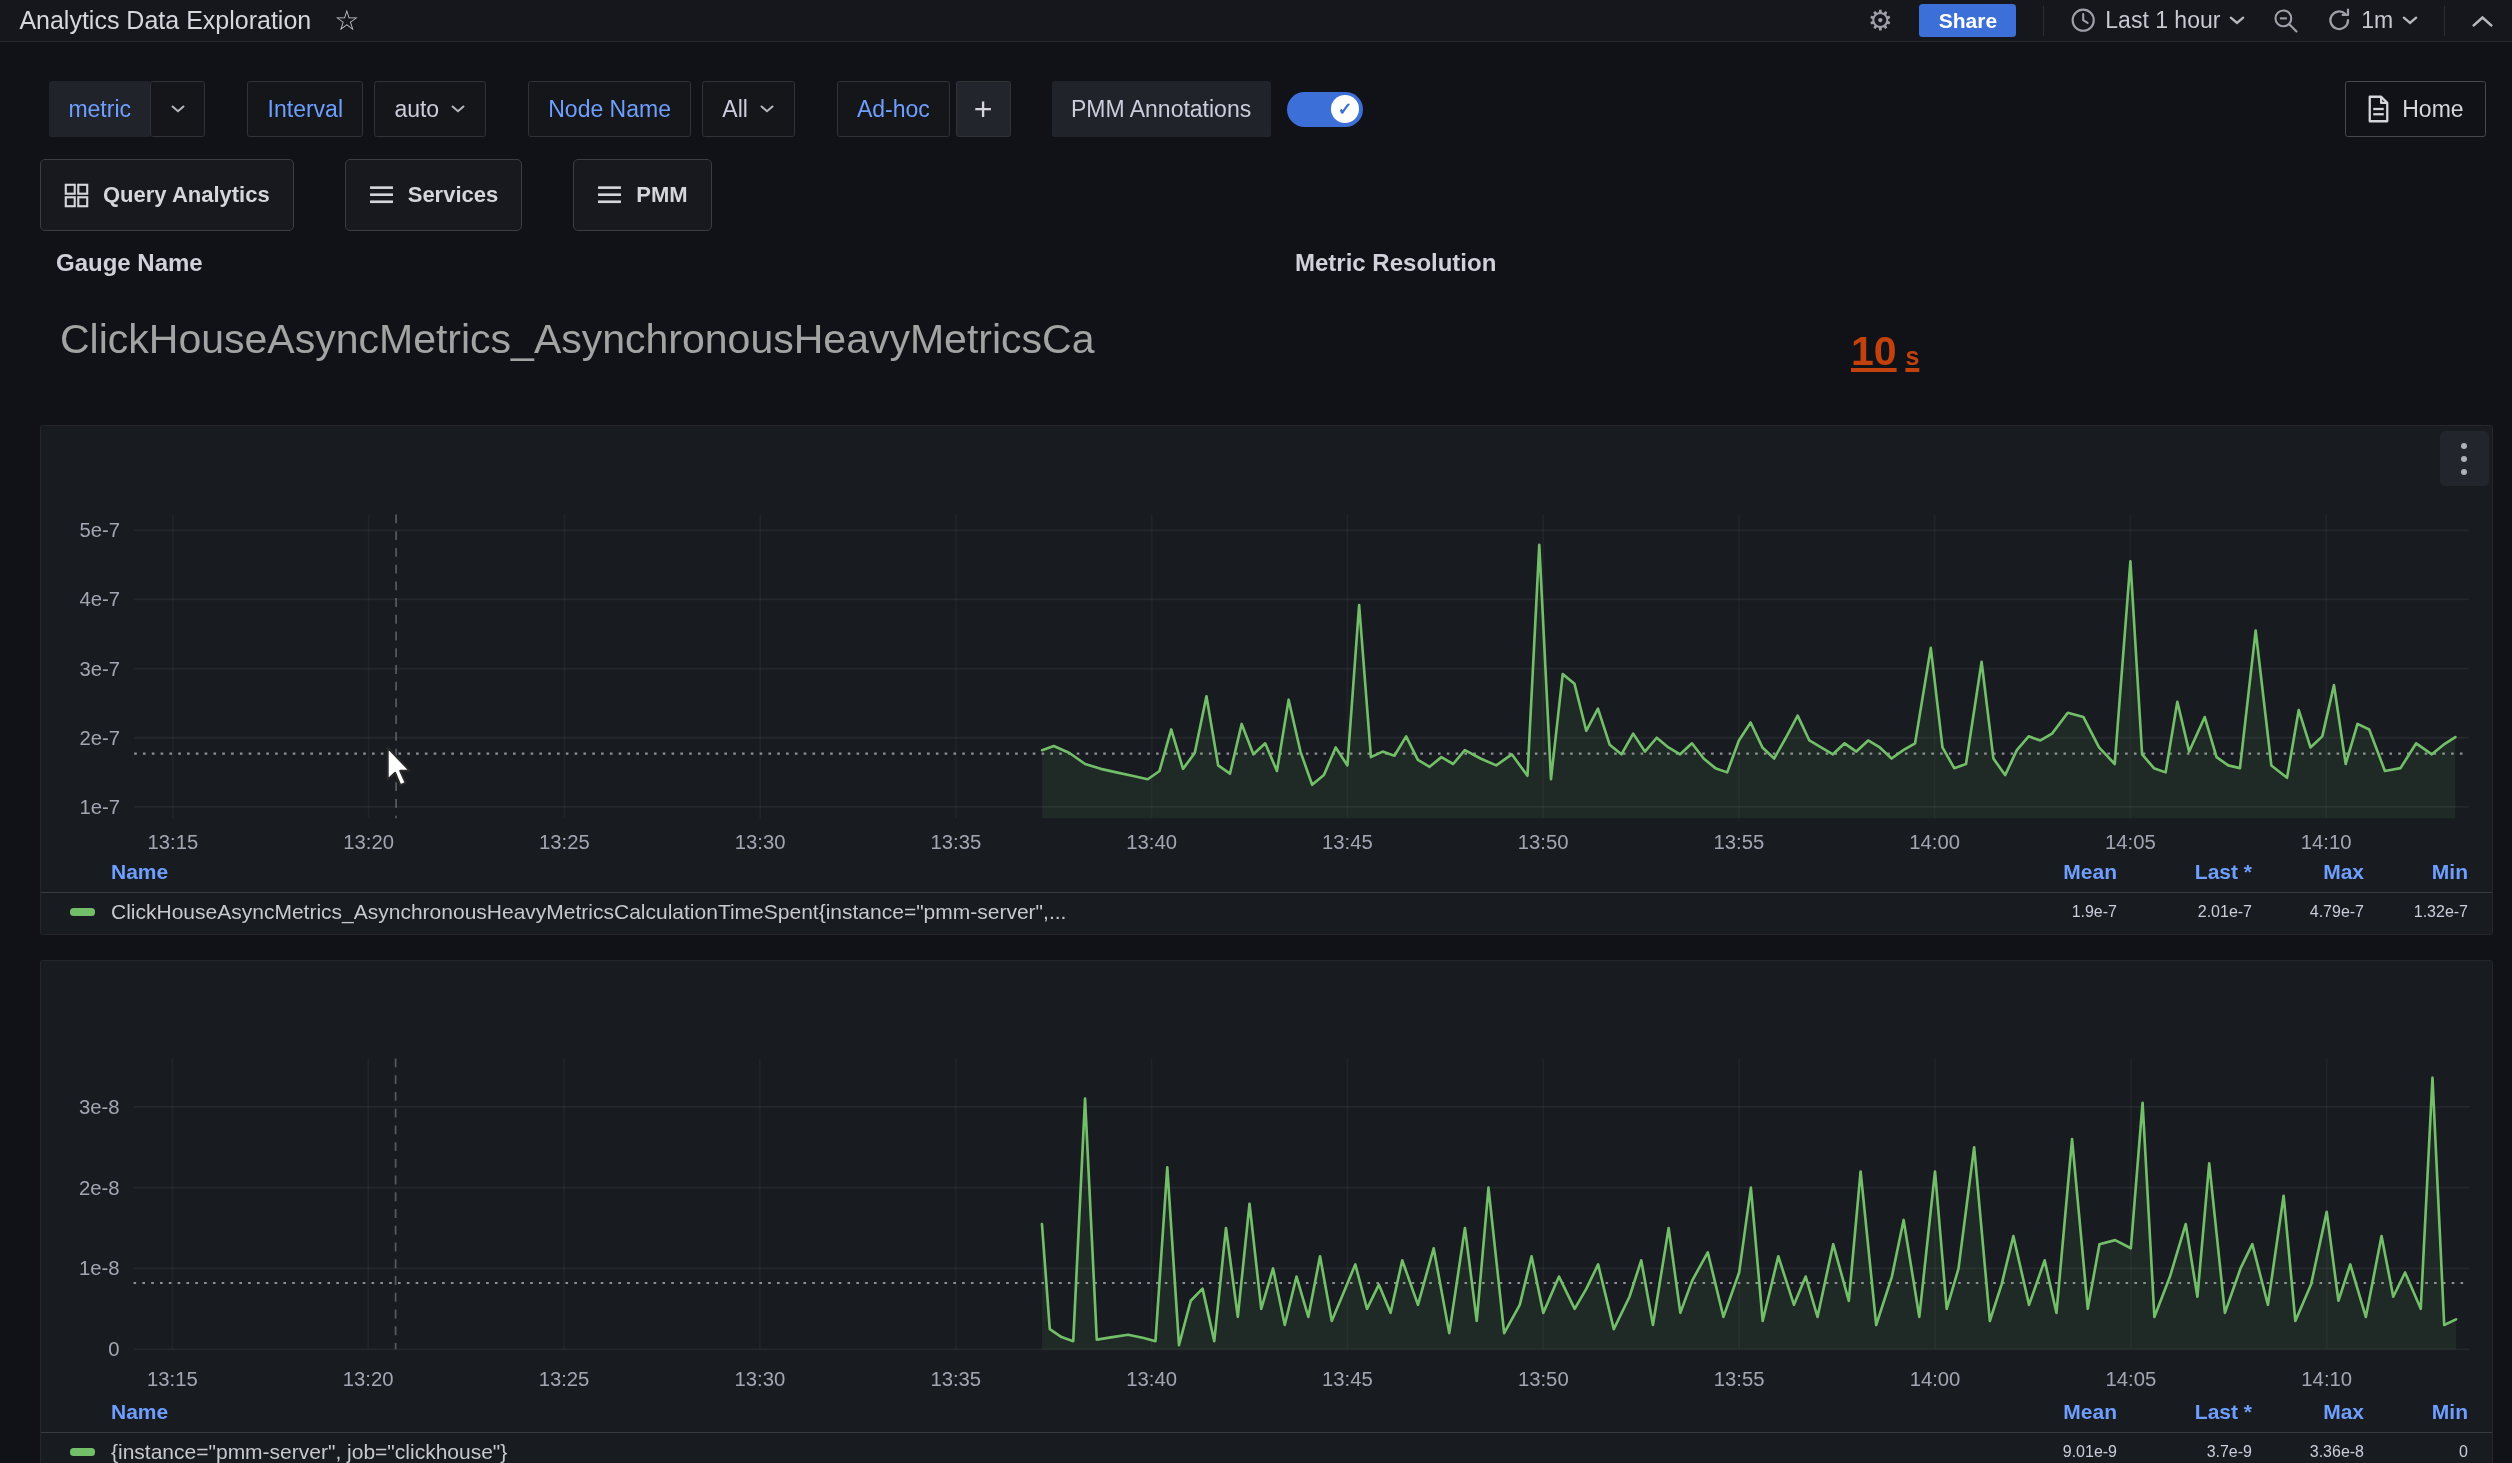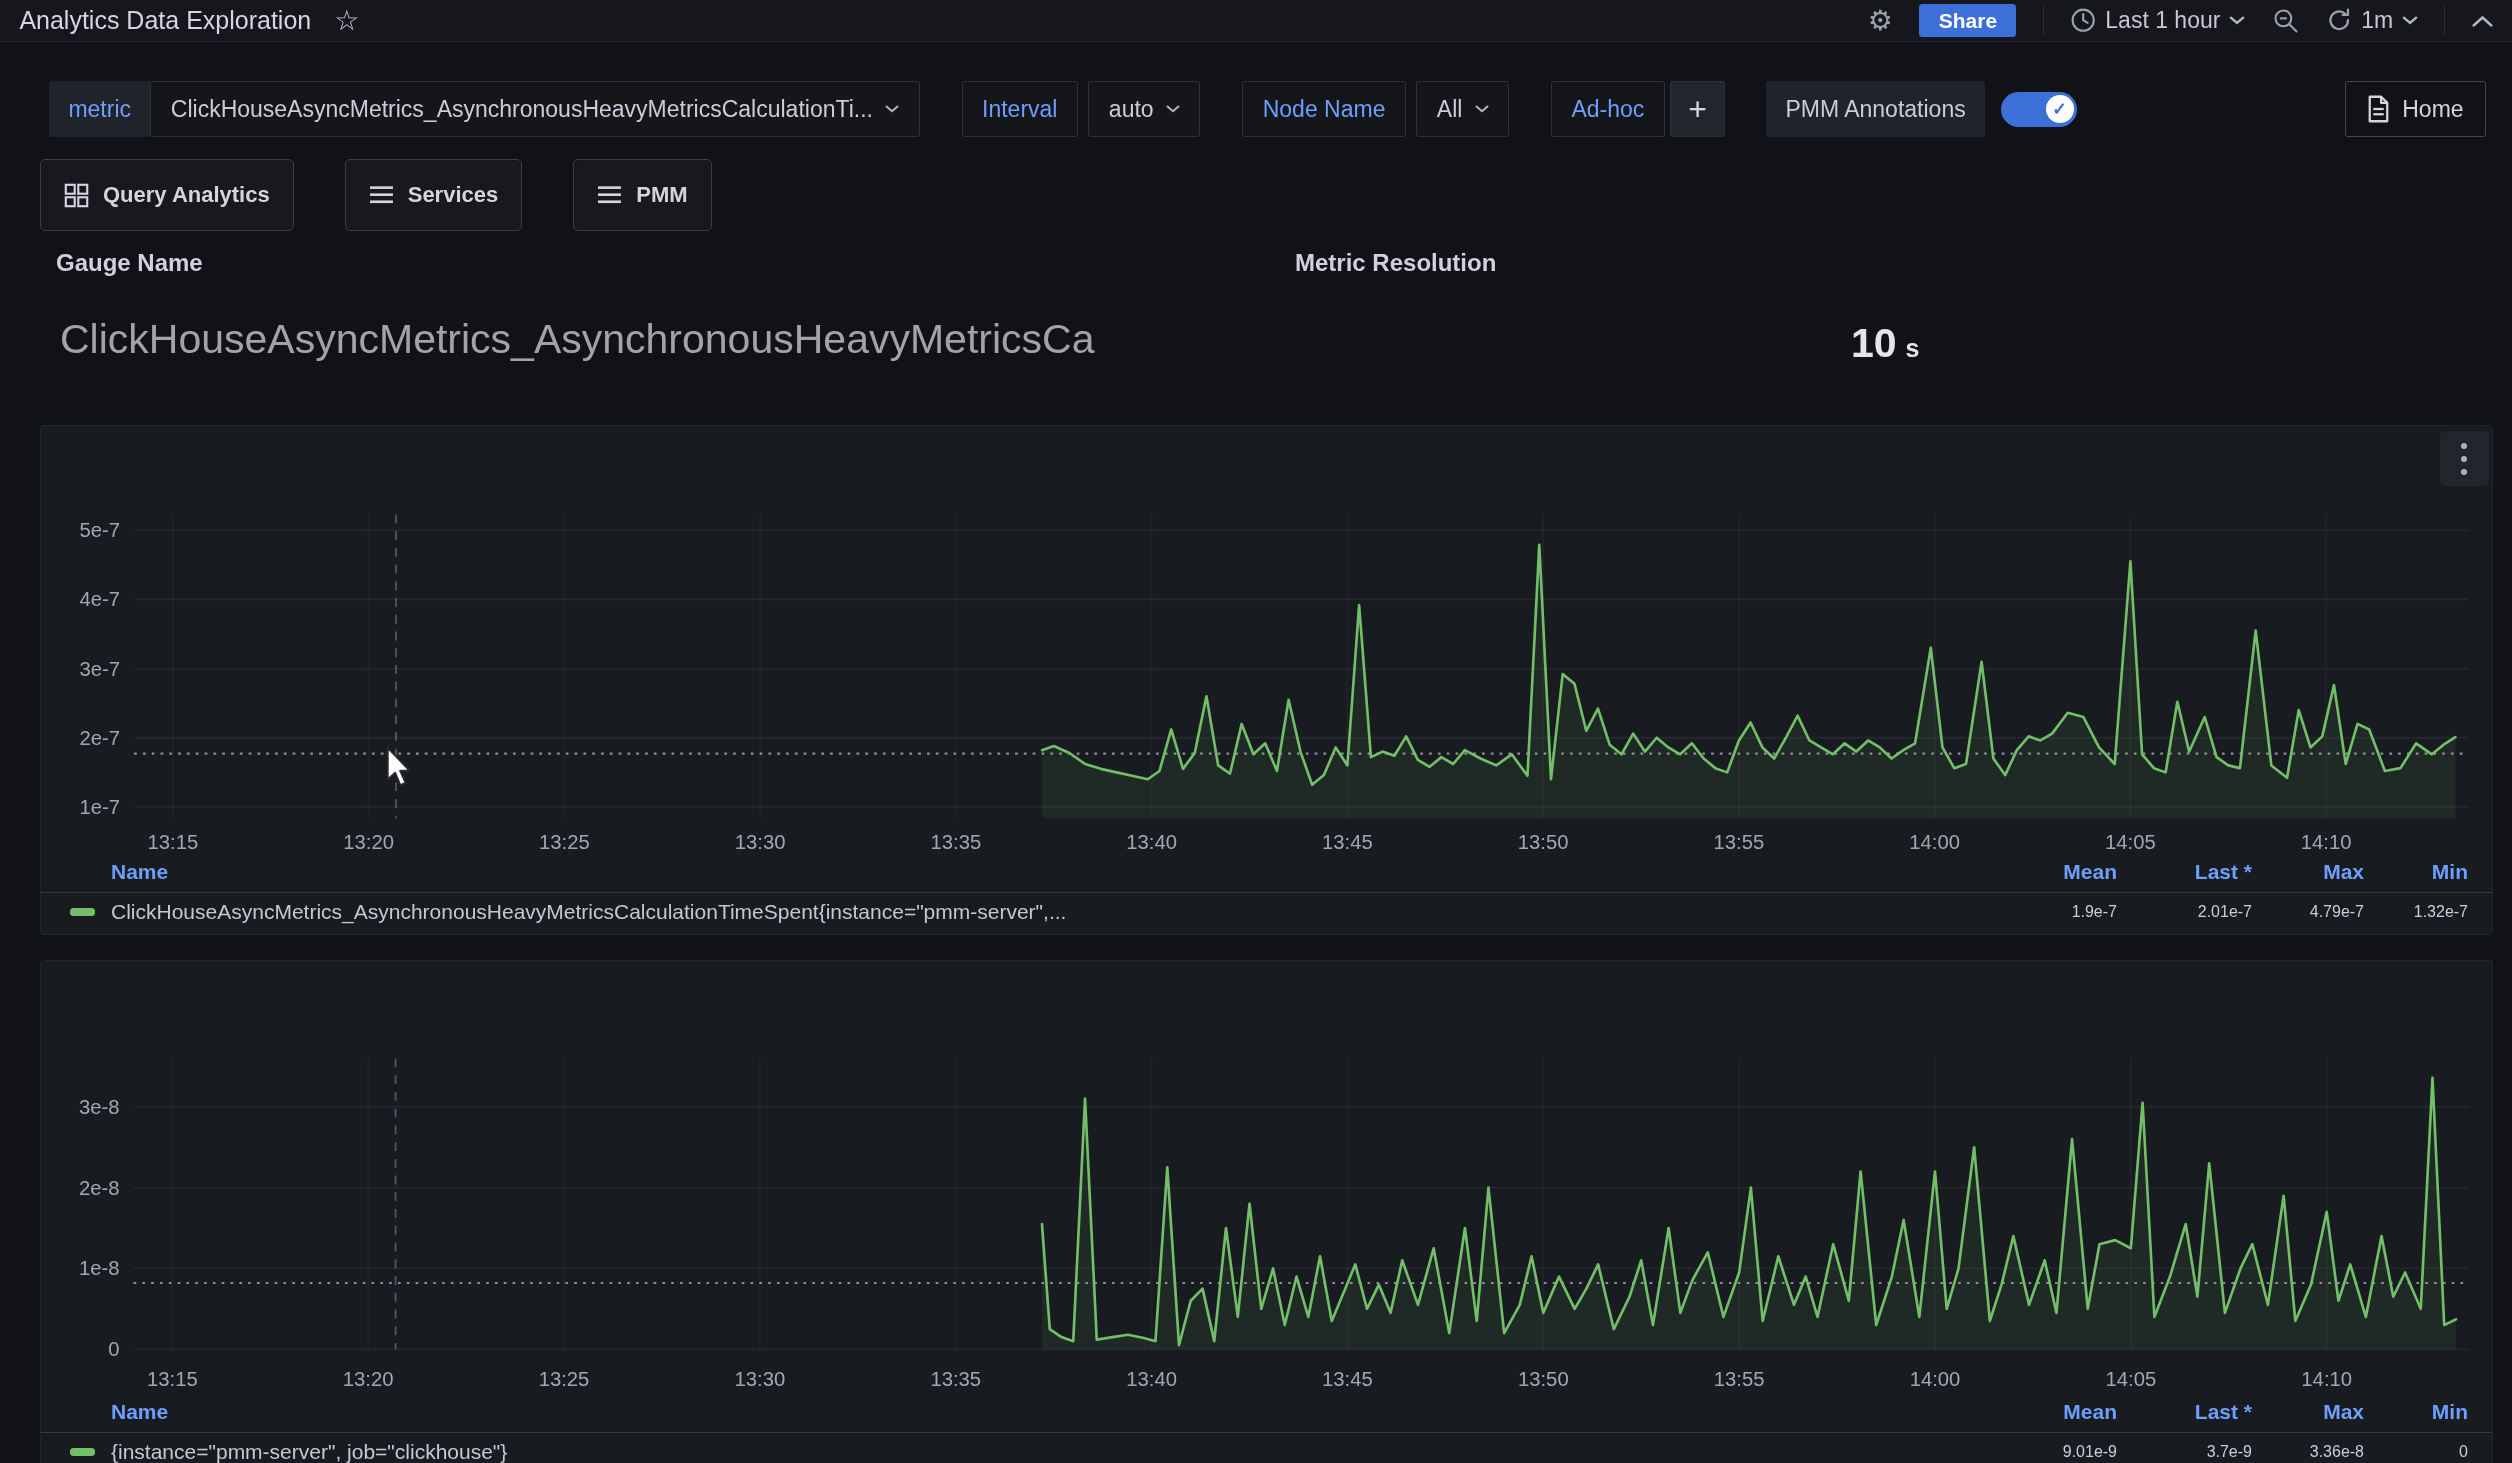--- a/index.html
+++ b/index.html
@@ -37,21 +37,21 @@
 
   
   .links { position:absolute; top:159px; left:40px; display:flex; gap:51px; }
   .link-btn { height:72px; background:#17191f; border:0.9px solid #3a3d44; border-radius:5px; display:flex;
     align-items:center; gap:14px; padding:0 23px; font-size:22px; font-weight:600; color:#d5d6dc; cursor:pointer; }
 
   
   .sum-header { position:absolute; top:249px; font-size:24px; font-weight:600; color:#d0d1da; }
   .metric-name-value { position:absolute; top:316px; left:60px; width:1234px; overflow:hidden; white-space:nowrap;
     font-size:41px; font-weight:400; color:#a3a3a3; }
-  .resolution-value { position:absolute; top:320px; left:1851px; font-size:41px; font-weight:700; color:#e5e5e5; }
+  .resolution-value { position:absolute; top:328px; left:1851px; font-size:41px; font-weight:700; color:#c2410c;text-decoration:underline; }
   .resolution-value .unit { font-size:25px; font-weight:700; margin-left:8.8px; }
 
   
   .panel { position:absolute; left:40px; width:2453px; background:#181b1f; border:0.9px solid #24262c; border-radius:2.6px; }
   #panel1 { top:425px; height:510px; }
   #panel2 { top:960px; height:529px; }
   .panel-header { position:absolute; top:0; left:0; right:0; height:53px; display:flex; align-items:center;
     padding-left:17.6px; gap:19.4px; }
   .panel-title { font-size:24px; font-weight:600; color:#d8d9e0; }
   .kebab { position:absolute; top:5.3px; right:3.5px; width:49px; height:55px; background:#22252b; border-radius:5.3px;
@@ -119,21 +119,20 @@
       <svg class="ic" width="21" height="14" viewBox="0 0 24 16">
           <path d="M2 13 l10-9 l10 9" fill="none" stroke="#b6b8c0" stroke-width="3" stroke-linecap="round"></path>
         </svg>
     </span>
   </div>
 </div>
 
 <div class="filters">
   <span class="chip chip-label" style="border-radius:2.6px 0 0 2.6px;">metric</span>
   <span class="chip chip-box" style="margin-right:42px; max-width:890px;">
-    <span style="overflow:hidden;white-space:nowrap;">ClickHouseAsyncMetrics_AsynchronousHeavyMetricsCalculationTi...</span>
     <svg class="ic" width="14" height="9.7" viewBox="0 0 18 12">
         <path d="M2 3 l7 6 l7-6" fill="none" stroke="#b6b8c0" stroke-width="2.6" stroke-linecap="round"></path>
       </svg>
   </span>
   <span class="chip chip-box" style="margin-right:10.6px;">
       <span style="color:#6e9fff">Interval</span>
     </span>
   <span class="chip chip-box" style="margin-right:42px;">
     <span>auto</span>
     <svg class="ic" width="14" height="9.7" viewBox="0 0 18 12">

